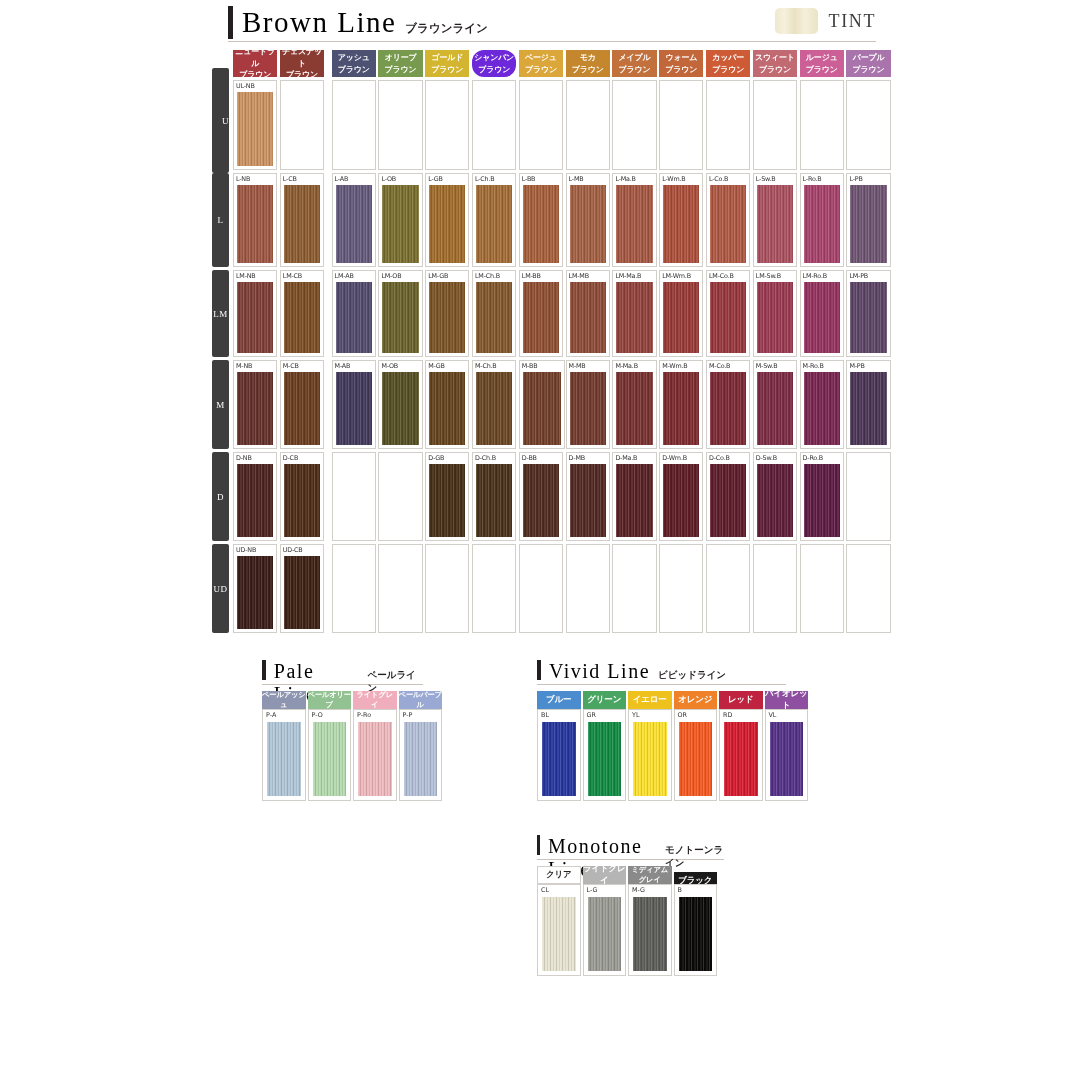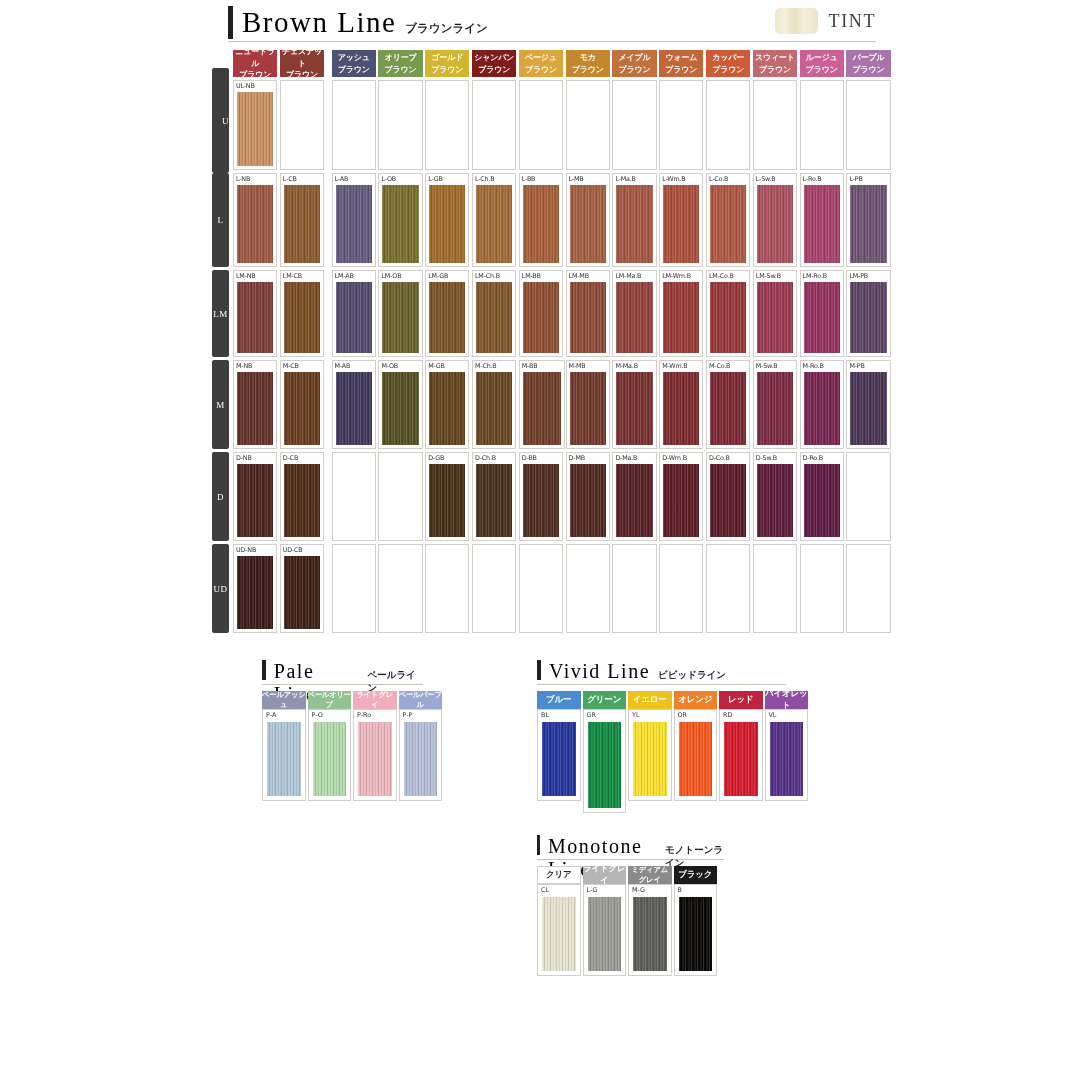--- a/index.html
+++ b/index.html
@@ -159,21 +159,21 @@
         <span>ブラウン</span>
       </div>
       <div class="colhead" style="left: 166.4px; top: 0px; width: 44.3px; background: rgb(120, 154, 78);">
         <span>オリーブ</span>
         <span>ブラウン</span>
       </div>
       <div class="colhead" style="left: 213.2px; top: 0px; width: 44.3px; background: rgb(211, 181, 47);">
         <span>ゴールド</span>
         <span>ブラウン</span>
       </div>
-      <div class="colhead" style="left: 260px; top: 0px; width: 44.3px; background: #7f1d1d;">
+      <div class="colhead" style="left: 260px; top: 0px; width: 44.3px; background: #6d28d9; border-radius: 12px;">
         <span>シャンパン</span>
         <span>ブラウン</span>
       </div>
       <div class="colhead" style="left: 306.8px; top: 0px; width: 44.3px; background: rgb(220, 167, 58);">
         <span>ベージュ</span>
         <span>ブラウン</span>
       </div>
       <div class="colhead" style="left: 353.6px; top: 0px; width: 44.3px; background: rgb(196, 135, 45);">
         <span>モカ</span>
         <span>ブラウン</span>
@@ -524,21 +524,21 @@
         <div class="sub-colhead" style="left: 0px; top: 6px; width: 43.5px; background: rgb(74, 140, 205); color: rgb(255, 255, 255); font-size: 8.5px;">
           <span>ブルー</span>
         </div>
         <div class="sub-cell" style="left: 0px; top: 24px; width: 43.5px; height: 92px;">
           <div class="code">BL</div>
           <div class="sw" style="background: rgb(37, 53, 160);"></div>
         </div>
         <div class="sub-colhead" style="left: 45.5px; top: 6px; width: 43.5px; background: rgb(74, 165, 98); color: rgb(255, 255, 255); font-size: 8.5px;">
           <span>グリーン</span>
         </div>
-        <div class="sub-cell" style="left: 45.5px; top: 24px; width: 43.5px; height: 104px;">
+        <div class="sub-cell" style="left: 45.5px; top: 24px; width: 43.5px; height: 92px;">
           <div class="code">GR</div>
           <div class="sw" style="background: rgb(15, 140, 66);"></div>
         </div>
         <div class="sub-colhead" style="left: 91px; top: 6px; width: 43.5px; background: rgb(238, 193, 29); color: rgb(255, 255, 255); font-size: 8.5px;">
           <span>イエロー</span>
         </div>
         <div class="sub-cell" style="left: 91px; top: 24px; width: 43.5px; height: 92px;">
           <div class="code">YL</div>
           <div class="sw" style="background: rgb(249, 224, 51);"></div>
         </div>
@@ -588,21 +588,21 @@
           <div class="code">L-G</div>
           <div class="sw" style="background: rgb(154, 154, 147);"></div>
         </div>
         <div class="sub-colhead" style="left: 91px; top: 6px; width: 43.5px; background: rgb(138, 138, 138); color: rgb(255, 255, 255); font-size: 7.3px;">
           <span>ミディアムグレイ</span>
         </div>
         <div class="sub-cell" style="left: 91px; top: 24px; width: 43.5px; height: 92px;">
           <div class="code">M-G</div>
           <div class="sw" style="background: rgb(92, 92, 88);"></div>
         </div>
-        <div class="sub-colhead" style="left: 136.5px; top: 6px; width: 43.5px; background: rgb(26, 26, 26); color: rgb(255, 255, 255); font-size: 8.5px;">
+        <div class="sub-colhead" style="left: 136.5px; top: 12px; width: 43.5px; background: rgb(26, 26, 26); color: rgb(255, 255, 255); font-size: 8.5px;">
           <span>ブラック</span>
         </div>
         <div class="sub-cell" style="left: 136.5px; top: 24px; width: 43.5px; height: 92px;">
           <div class="code">B</div>
           <div class="sw" style="background: rgb(11, 9, 7);"></div>
         </div>
       </div>
   </div>
 
 </div>

